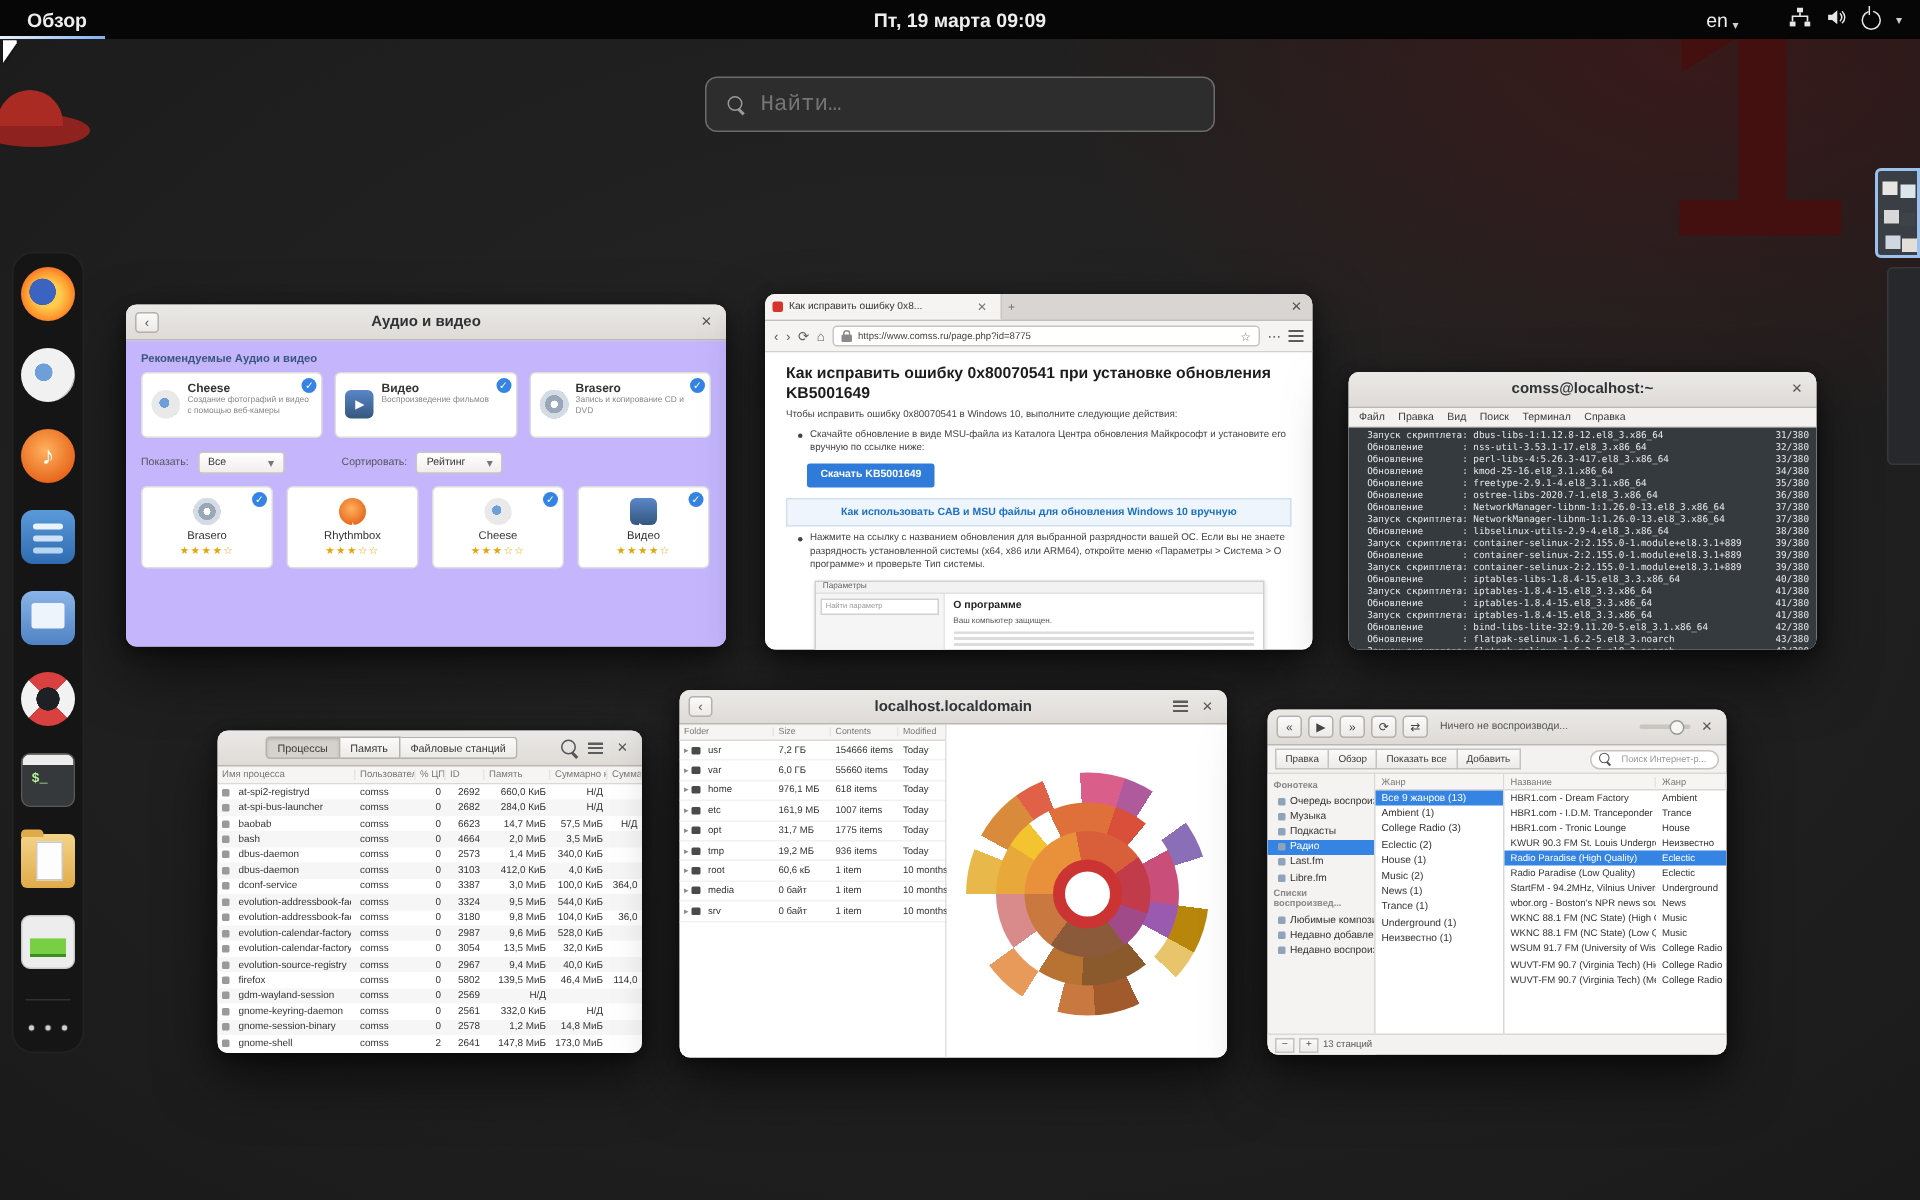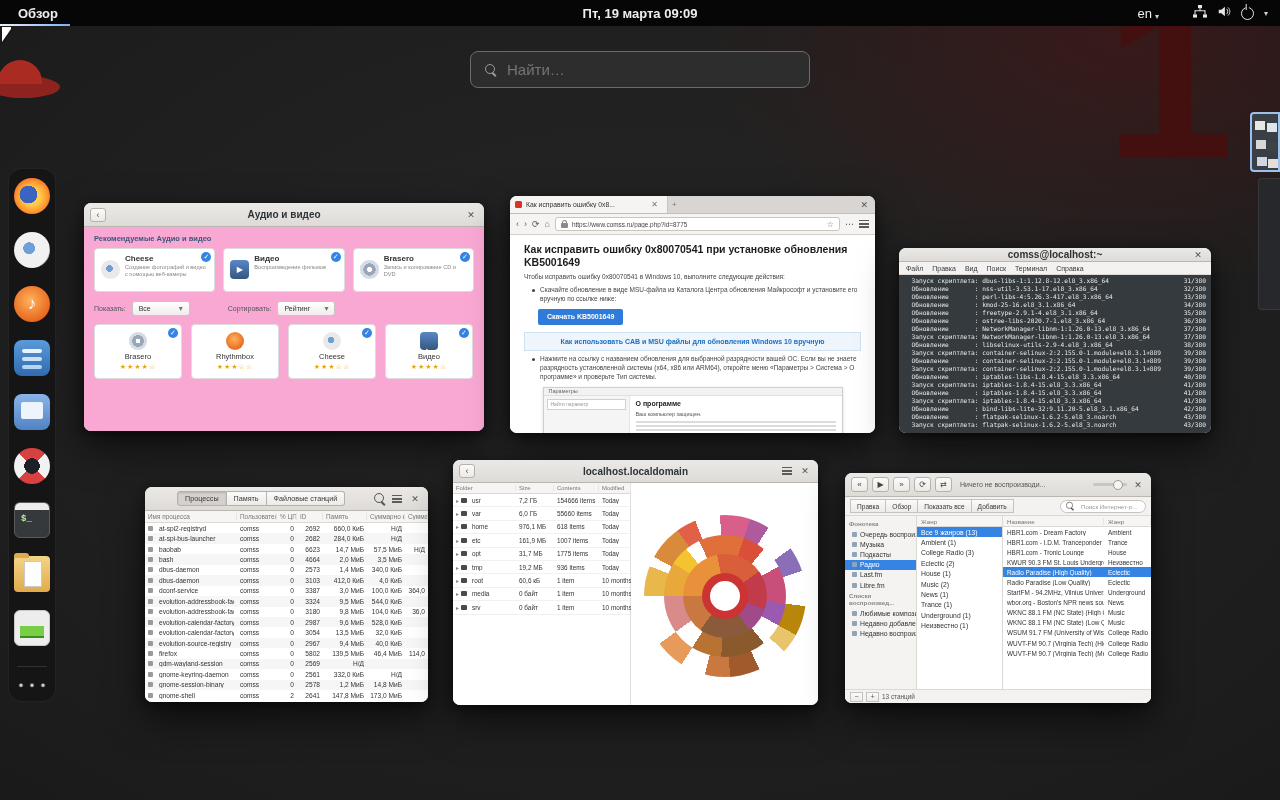--- a/index.html
+++ b/index.html
@@ -21,21 +21,21 @@
 .activities::after{content:"";position:absolute;left:0;right:6px;bottom:0;height:2px;background:linear-gradient(90deg,#e8f0ff,#7fb0ef)}
 .clock{position:absolute;left:50%;transform:translateX(-50%);font-weight:bold}
 .tray{margin-left:auto;display:flex;align-items:center;gap:10px;padding-right:12px}
 .kb{display:flex;align-items:flex-end;gap:3px}
 .caret{font-size:8px;color:#cfcfcf}
 .tray-sep{width:14px}
 .pwr{width:13px;height:13px;border:1.5px solid #e6e6e6;border-radius:50%;position:relative}
 .pwr::after{content:"";position:absolute;left:50%;top:-4px;width:1.6px;height:6px;background:#060606;box-shadow:inset 0 0 0 2px #060606;border-left:1.6px solid #e6e6e6;transform:translateX(-50%)}
 
 .search{position:absolute;left:470px;top:51px;width:340px;height:37px;background:#2d2d2d;border:1px solid #6b6b6b;border-radius:8px;display:flex;align-items:center;gap:10px;padding:0 14px;z-index:40}
-.search input{flex:1;background:transparent;border:none;outline:none;color:#b8b8b8;font-size:15px;font-family:Liberation Sans, sans-serif}
+.search input{flex:1;background:transparent;border:none;outline:none;color:#b8b8b8;font-size:15px;font-family:Liberation Mono, monospace}
 .mag{position:relative;width:12px;height:12px;display:inline-block;flex:0 0 auto}
 .mag::before{content:"";position:absolute;left:0;top:0;width:8px;height:8px;border:1.6px solid #9a9a9a;border-radius:50%}
 .mag::after{content:"";position:absolute;left:8.4px;top:8.4px;width:4.6px;height:1.8px;background:#9a9a9a;transform:rotate(45deg);transform-origin:0 0}
 .mag.dark::before{border-color:#555}.mag.dark::after{background:#555}
 
 .dash{position:absolute;left:8px;top:168px;width:48px;height:534px;background:rgba(20,20,20,.82);border:1px solid rgba(255,255,255,.06);border-radius:14px;display:flex;flex-direction:column;align-items:center;padding:9px 0 8px;z-index:40}
 .dicon{width:36px;height:36px;border-radius:8px;position:relative;margin-bottom:18px;flex:0 0 auto}
 .ic-firefox{border-radius:50%;background:radial-gradient(circle at 40% 46%,#3a63c2 0 30%,transparent 31%),radial-gradient(circle at 50% 52%,#ffcb4d 0 32%,#ff9a2e 58%,#f35b2a 82%,#d84a27 100%)}
 .ic-cheese{border-radius:50%;background:radial-gradient(circle at 42% 45%,#6f9fd8 0 20%,#f1f1f1 21% 70%,#c3c3c3 71% 100%)}
 .ic-rhythmbox{border-radius:50%;background:radial-gradient(circle at 45% 40%,#ffb25e,#e56117 78%)}
@@ -60,21 +60,21 @@
 .hb-title{position:absolute;left:50%;transform:translateX(-50%);font-weight:bold;font-size:10px;white-space:nowrap;color:#2e3436}
 .hb-btn{min-width:14px;height:14px;display:flex;align-items:center;justify-content:center;font-size:9px;color:#555;border-radius:50%}
 .hb-sq{border:1px solid #b5b1ac;border-radius:3px;background:linear-gradient(#fbfafa,#eceae7);width:16px}
 .hb-right{margin-left:auto;display:flex;align-items:center;gap:6px}
 .hamburger{width:10px;height:8px;display:inline-block;background:linear-gradient(#5c5c5c 0 1.4px,transparent 1.4px 3.2px,#5c5c5c 3.2px 4.6px,transparent 4.6px 6.4px,#5c5c5c 6.4px 7.8px,transparent 7.8px)}
 .selected{background:#3584e4 !important;color:#fff !important}
 .selected *{color:#fff !important}
 
 #w-software{left:84px;top:203px;width:400px;height:228px}
 #w-software .headerbar{height:24px}
-.sw-body{padding:7px 10px;background:#f9a8d4;height:100%}
+.sw-body{padding:7px 10px;background:#c4b5fd;height:100%}
 .sw-label{font-size:7.5px;font-weight:bold;color:#39577c;margin-bottom:5px}
 .sw-featured{display:flex;gap:8px}
 .sw-card{position:relative;width:122px;height:44px;background:#fff;border:1px solid #ddd;border-radius:4px;padding:5px 6px 5px 30px}
 .sw-card .badge,.sw-tile .badge{display:none;position:absolute;right:3px;top:3px;width:10px;height:10px;border-radius:50%;background:#3584e4;color:#fff;font-size:7px;align-items:center;justify-content:center}
 .installed .badge{display:flex}
 .installed .badge::after{content:"✓"}
 .sw-ic{position:absolute;left:6px;top:11px;width:19px;height:19px;border-radius:4px}
 .ci-camera{border-radius:50%;background:radial-gradient(circle at 45% 45%,#6f9fd8 0 22%,#e9e9e9 23% 72%,#b9b9b9 73%)}
 .ci-video{background:linear-gradient(#5a87c9,#35577e)}
 .ci-video::after{content:"▶";position:absolute;inset:0;display:flex;align-items:center;justify-content:center;color:#fff;font-size:8px}
@@ -117,21 +117,21 @@
 .fe-head{height:10px;background:#f2f2f2;border-bottom:1px solid #e0e0e0;font-size:5.5px;color:#666;display:flex;align-items:center;padding:0 5px}
 .fe-cols{flex:1;display:flex}
 .fe-side{width:86px;background:#f5f5f5;border-right:1px solid #e6e6e6;padding:3px}
 .fe-search{border:1px solid #d0d0d0;background:#fff;font-size:5px;color:#999;padding:1px 3px}
 .fe-main{flex:1;padding:3px 6px}
 .fe-title{font-size:7px;font-weight:bold;color:#222}
 .fe-line{font-size:5.4px;color:#555;margin-top:2px}
 .fe-bars{margin-top:3px;height:10px;background:linear-gradient(#dcdcdc 0 1.6px,transparent 1.6px 4px,#dcdcdc 4px 5.6px,transparent 5.6px 8px,#dcdcdc 8px 9.6px,transparent 9.6px)}
 
 #w-terminal{left:899px;top:248px;width:312px;height:185px}
-#w-terminal .headerbar{height:14px}
+#w-terminal .headerbar{height:24px}
 .term-menubar{height:13px;background:#f3f2f1;border-bottom:1px solid #dcd9d5;display:flex;align-items:center;gap:9px;padding:0 7px;font-size:7px;color:#3a3a3a}
 .term-body{background:#343a3d;height:100%;padding:2px 5px;font-family:"DejaVu Sans Mono","Liberation Mono",monospace;font-size:6.2px;color:#e8e8e8}
 .tline{display:flex;height:8px;line-height:8px}
 .tline .t{white-space:pre;overflow:hidden;flex:1}
 .tline .n{margin-left:6px;white-space:pre}
 
 #w-sysmon{left:145px;top:487px;width:283px;height:215px}
 #w-sysmon .headerbar{height:24px}
 .sm-tabs{display:flex;margin-left:26px}
 .sm-tab{border:1px solid #b5b1ac;background:linear-gradient(#fbfafa,#edebe8);font-size:7.2px;color:#3a3a3a;padding:2px 7px;font-family:inherit}

